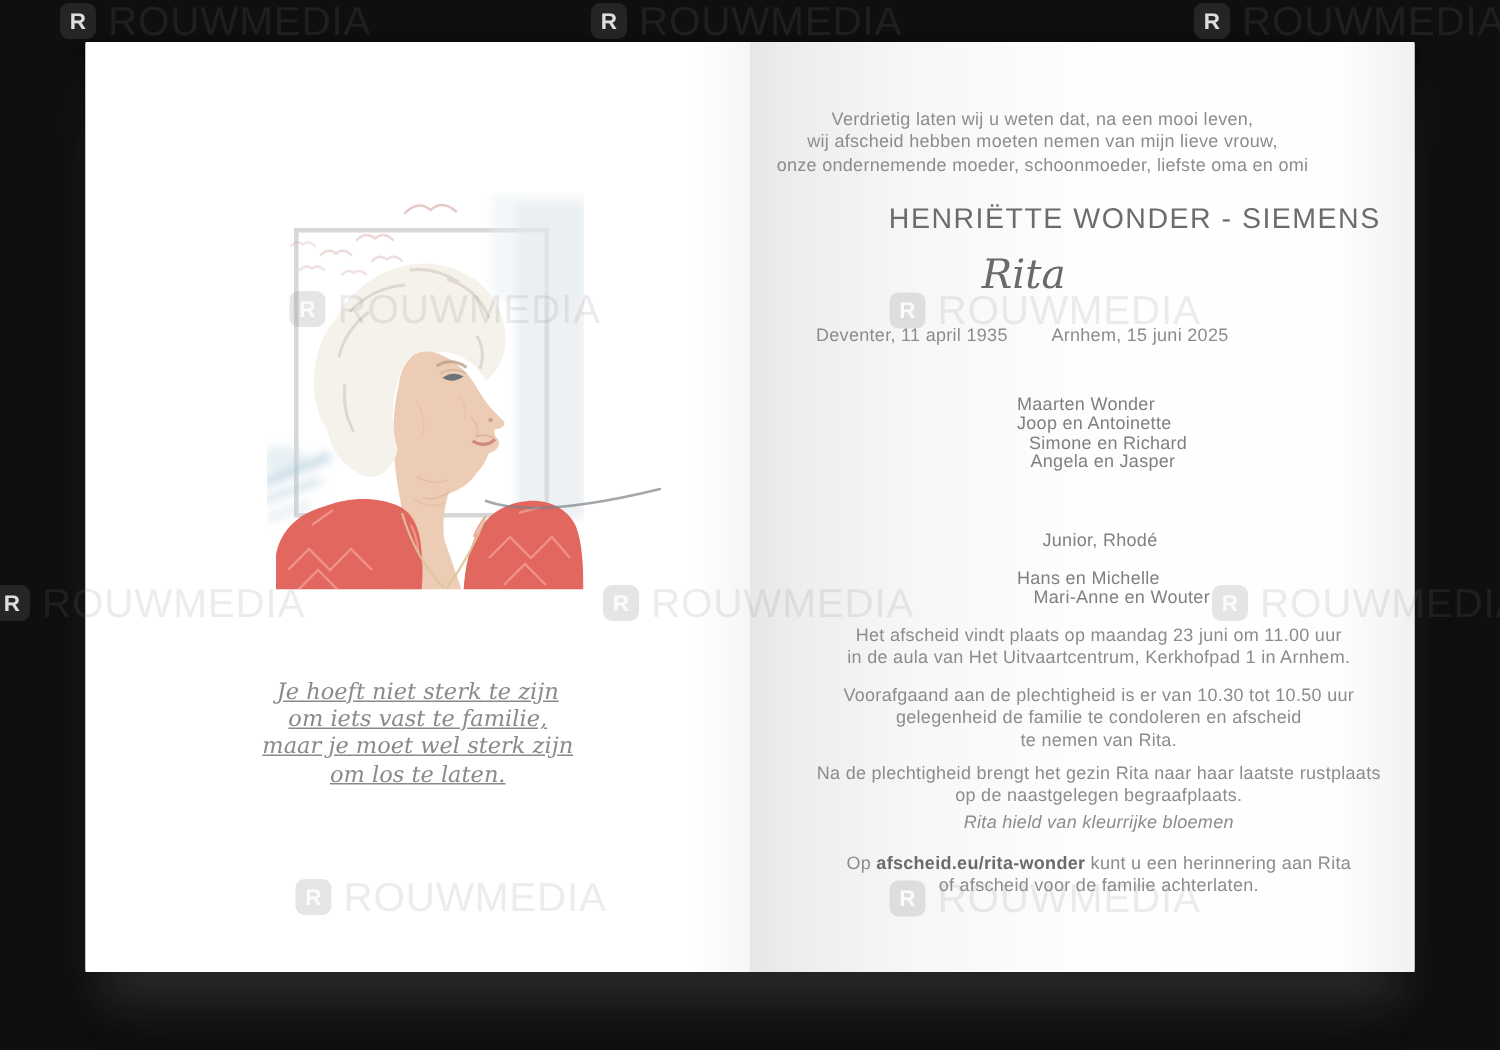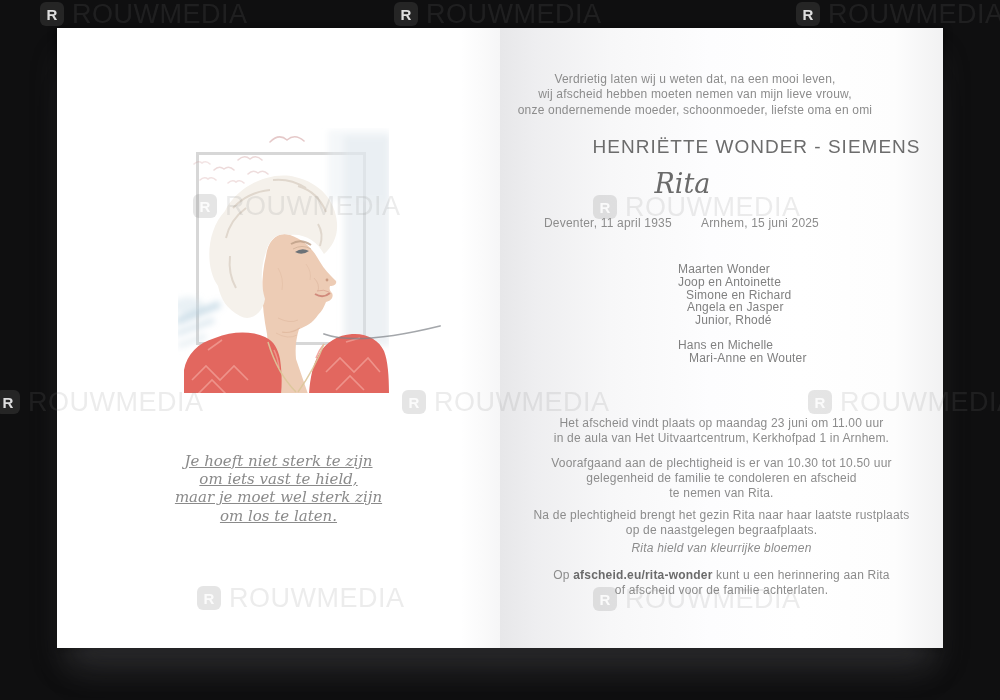--- a/index.html
+++ b/index.html
@@ -22,21 +22,21 @@
   
   .intro{position:absolute;top:44px;width:390px;text-align:center;font-size:12px;line-height:15.4px;color:#8c8c8c;white-space:nowrap;letter-spacing:.2px;}
   .deceased-name{position:absolute;top:105px;width:513px;text-align:center;font-size:19px;line-height:28px;
         letter-spacing:1px;color:#6c6c6c;white-space:nowrap;font-weight:400;}
   .nickname{position:absolute;top:140px;width:365px;text-align:center;font-family:"DejaVu Serif",serif;
         font-style:italic;font-size:27px;line-height:32px;color:#6a6a6a;}
   .dates{position:absolute;top:187px;width:363px;box-sizing:border-box;display:flex;justify-content:space-between;
         padding:0 44px;font-size:12px;line-height:16px;color:#8c8c8c;letter-spacing:.2px;}
   .family{position:absolute;top:235px;left:178px;font-size:12px;line-height:12.8px;color:#808080;letter-spacing:.2px;}
   .family div{white-space:nowrap;}
-  .service{position:absolute;top:388px;width:443px;text-align:center;font-size:12px;line-height:15px;color:#8c8c8c;letter-spacing:.2px;}
+  .service{position:absolute;top:388px;width:443px;text-align:center;font-size:12px;line-height:15px;color:#8c8c8c;letter-spacing:.2px;padding-left:11px;}
   .service .svc-line{white-space:nowrap;}
   .svc:nth-child(2){margin-top:10px;}
   .svc:nth-child(3){margin-top:7px;}
   .flowers{margin-top:3px;font-style:italic;}
   .memorial{margin-top:12px;}
   .memorial b{color:#6b6b6b;}
 
   
   .wm{position:absolute;display:flex;align-items:center;gap:8px;z-index:40;pointer-events:none;}
   .wm-icon{width:24px;height:24px;border-radius:6px;background:rgba(125,125,125,.20);
@@ -135,21 +135,21 @@
               <path d="M146 216 C140 232 130 250 120 264"></path>
             </g>
           </g>
         </g>
 
         <path d="M146 206 C168 214 205 212 262 198" stroke="#7d8287" stroke-width="1.8" fill="none" opacity=".7" stroke-linecap="round"></path>
       </svg>
 
       <div class="poem" id="poem">
           <div>Je hoeft niet sterk te zijn</div>
-          <div>om iets vast te hield,</div>
+          <div>om iets vast te familie,</div>
           <div>maar je moet wel sterk zijn</div>
           <div>om los te laten.</div>
         </div>
     </div>
 
     <div class="page page-right">
       <div class="intro" id="intro">
           <div>Verdrietig laten wij u weten dat, na een mooi leven,</div>
           <div>wij afscheid hebben moeten nemen van mijn lieve vrouw,</div>
           <div>onze ondernemende moeder, schoonmoeder, liefste oma en omi</div>
@@ -162,21 +162,21 @@
       <div class="dates">
         <span>Deventer, 11 april 1935</span>
         <span>Arnhem, 15 juni 2025</span>
       </div>
 
       <div class="family" id="family">
           <div>Maarten Wonder</div>
           <div style="">Joop en Antoinette</div>
           <div style="padding-left: 8px;">Simone en Richard</div>
           <div style="padding-left: 9px;">Angela en Jasper</div>
-          <div style="padding-left: 17px;">Junior, Rhodé</div>
+          <div style="padding-left: 17px; margin-top: 40px;">Junior, Rhodé</div>
           <div style="margin-top: 12px;">Hans en Michelle</div>
           <div style="padding-left: 11px;">Mari-Anne en Wouter</div>
         </div>
 
       <div class="service">
         <div id="service-paragraphs">
             <div class="svc">
               <div class="svc-line">Het afscheid vindt plaats op maandag 23 juni om 11.00 uur</div>
               <div class="svc-line">in de aula van Het Uitvaartcentrum, Kerkhofpad 1 in Arnhem.</div>
             </div>

